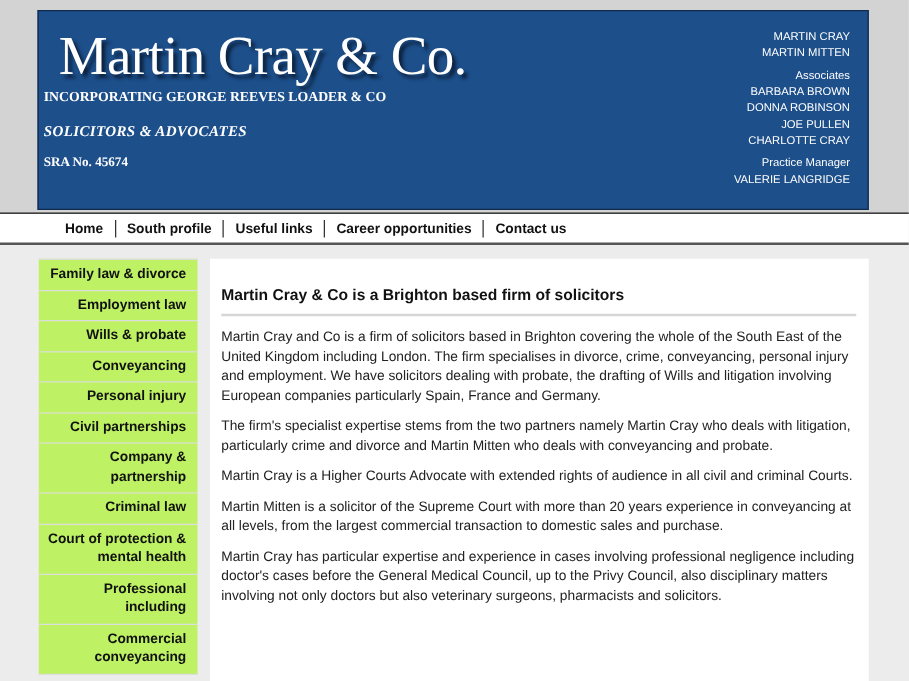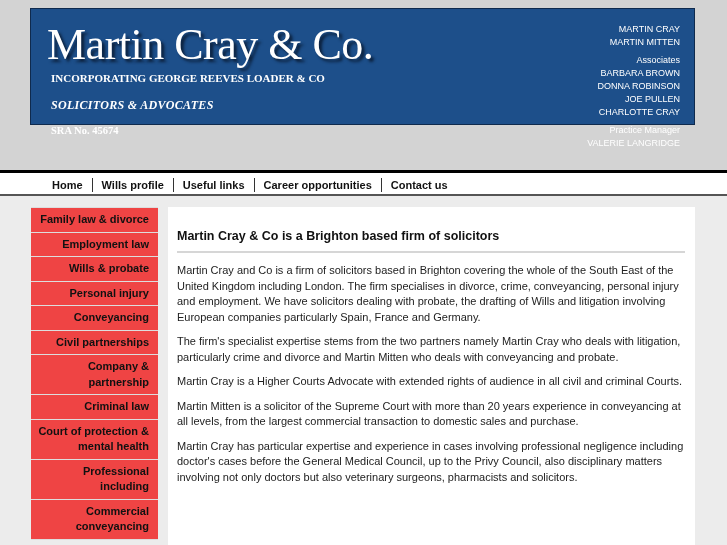--- a/index.html
+++ b/index.html
@@ -5,57 +5,57 @@
   html, body { margin: 0; padding: 0; }
   body {
     width: 727px; height: 545px; overflow: hidden;
     background: #ececec;
     font-family: "Liberation Sans", "DejaVu Sans", sans-serif;
     color: #222;
     position: relative;
   }
   .top-band { position: absolute; left: 0; top: 0; width: 727px; height: 170px; background: #d3d3d3; }
   .header {
-    position: absolute; left: 30px; top: 8px; width: 665px; height: 117px;
+    position: absolute; left: 30px; top: 8px; width: 665px; height: 160px;
     background: #1d4f8a; border: 1px solid #0f2a4d; box-sizing: border-box;
   }
   .logo {
     position: absolute; left: 16px; top: 10px;
     font-family: "Liberation Serif", "DejaVu Serif", serif;
     font-size: 44px; color: #fff; letter-spacing: -0.5px;
     text-shadow: 3px 3px 3px #0b1f3a;
     white-space: nowrap;
   }
   .tagline {
-    position: absolute; left: 20px;
+    position: absolute; left: 4px;
     font-family: "Liberation Serif", "DejaVu Serif", serif;
     font-weight: bold; color: #fff; white-space: nowrap;
   }
   .tagline.t1 { top: 63px; font-size: 11px; }
   .tagline.t2 { top: 89px; font-size: 12px; letter-spacing: 0.3px; font-style: italic; }
   .tagline.t3 { top: 116px; font-size: 10.5px; }
   .staff {
     position: absolute; right: 14px; top: 14px; text-align: right;
     color: #fff; font-size: 9px; font-weight: normal; line-height: 13px;
   }
   .staff .gap { height: 5px; }
   .nav-bar {
     position: absolute; left: 0; top: 170px; width: 727px; height: 26px;
-    background: #fff; border-top: 3px solid #000000; border-bottom: 2px solid #555;
+    background: #fff; border-top: 1px solid #000000; border-bottom: 2px solid #555;
     box-sizing: border-box;
   }
   .nav { position: absolute; left: 43px; top: 0; height: 24px; display: flex; align-items: center; }
   .nav a {
     font-size: 11px; font-weight: bold; color: #111; text-decoration: none;
     padding: 0 9px; border-left: 1px solid #333; line-height: 14px;
   }
   .nav a:first-child { border-left: none; }
   .sidebar { position: absolute; left: 31px; top: 207px; width: 127px; }
   .side-item {
-    background: #ef4444; border-bottom: 1px solid #ddd; text-align: right;
+    background: #bef264; border-bottom: 1px solid #ddd; text-align: right;
     font-size: 11px; font-weight: bold; color: #111; padding: 4px 9px 4px 4px;
     line-height: 15.5px;
   }
   .side-item:first-child { border-top: 1px solid #ddd; }
   .content {
     position: absolute; left: 168px; top: 207px; width: 527px; height: 338px;
     background: #fff; box-sizing: border-box; padding: 22px 10px 0 9px;
   }
   .content h1 {
     margin: 0; font-size: 12.5px; font-weight: bold; color: #111;
@@ -85,33 +85,33 @@
     <div>CHARLOTTE CRAY</div>
     <div class="gap"></div>
     <div>Practice Manager</div>
     <div>VALERIE LANGRIDGE</div>
   </div>
 </div>
 
 <div class="nav-bar">
   <nav class="nav">
     <a href="#">Home</a>
-    <a href="#">Wills profile</a>
+    <a href="#">South profile</a>
     <a href="#">Useful links</a>
     <a href="#">Career opportunities</a>
     <a href="#">Contact us</a>
   </nav>
 </div>
 
 <div class="sidebar">
   <div class="side-item">Family law &amp; divorce</div>
   <div class="side-item">Employment law</div>
   <div class="side-item">Wills &amp; probate</div>
+  <div class="side-item">Conveyancing</div>
   <div class="side-item">Personal injury</div>
-  <div class="side-item">Conveyancing</div>
   <div class="side-item">Civil partnerships</div>
   <div class="side-item">Company &amp; partnership</div>
   <div class="side-item">Criminal law</div>
   <div class="side-item">Court of protection &amp; mental health</div>
   <div class="side-item">Professional including</div>
   <div class="side-item">Commercial conveyancing</div>
 </div>
 
 <div class="content">
   <h1>Martin Cray &amp; Co is a Brighton based firm of solicitors</h1>

